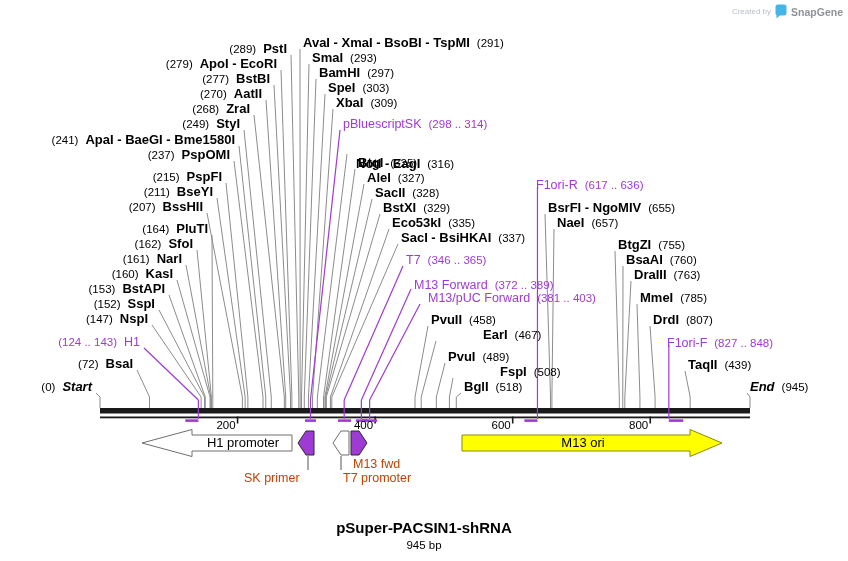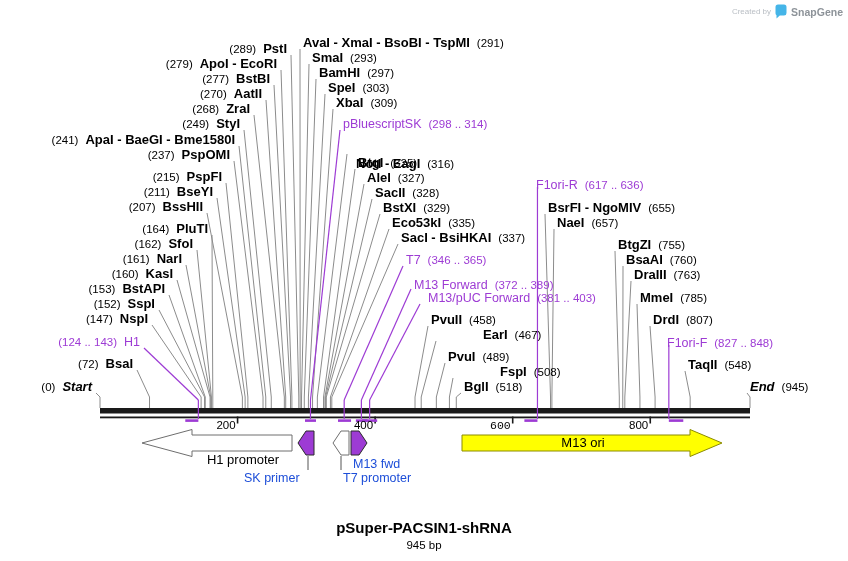--- a/index.html
+++ b/index.html
@@ -8,21 +8,21 @@
   #map-svg{position:absolute;left:0;top:0;}
   .site-label{position:absolute;white-space:nowrap;line-height:13px;color:#000;}
   .site-label span+span{margin-left:7px;}
   .site-label .nm{font-weight:bold;font-size:13px;}
   .site-label .pos{font-size:11.5px;font-weight:normal;}
   .site-label.feature .nm{font-weight:normal;font-size:12.5px;}
   .site-label.feature .nm,.site-label.feature .pos{color:#9d3bd4;}
   .site-label.terminus .nm{font-style:italic;}
   .tick-num{position:absolute;font-size:11.5px;color:#000;white-space:nowrap;}
   .arrow-label{position:absolute;transform:translateX(-50%);font-size:13px;color:#000;white-space:nowrap;}
-  .callout-label{position:absolute;font-size:12.5px;color:#1d4ed8;white-space:nowrap;}
+  .callout-label{position:absolute;font-size:12.5px;color:#c2410c;white-space:nowrap;}
   .title-block{position:absolute;left:0;top:519px;width:848px;text-align:center;}
   .title-block .t1{font-size:15px;font-weight:bold;color:#000;}
   .title-block .t2{font-size:11.5px;color:#000;margin-top:3px;}
   .watermark{position:absolute;top:4px;right:5px;display:flex;align-items:center;gap:4px;}
   .watermark .created{font-size:8px;color:#b9bec4;}
   .watermark .brand{font-size:10.5px;color:#8d9399;font-weight:bold;}
 </style>
 </head>
 <body>
 
@@ -159,21 +159,21 @@
       <polygon points="333,443 341,431 349,431 349,455 341,455" fill="#ffffff" stroke="#6e6e6e" stroke-width="1"></polygon>
       <polygon points="367,443 359,455 351,455 351,431 359,431" fill="#9d3bd4" stroke="#2b2b2b" stroke-width="1"></polygon>
       <polygon points="722,443 690,456.5 690,451 462,451 462,435 690,435 690,429.5" fill="#ffff00" stroke="#8b8b00" stroke-width="1"></polygon>
       <line x1="308" y1="456" x2="308" y2="470" stroke="#555555" stroke-width="1"></line>
       <line x1="341" y1="456" x2="341" y2="470" stroke="#555555" stroke-width="1"></line>
     </svg>
 
   <div id="labels">
       <div class="tick-num" style="right: 612.434px; top: 419px;">200</div>
       <div class="tick-num" style="right: 474.868px; top: 419px;">400</div>
-      <div class="tick-num" style="right: 337.302px; top: 419px; font-family: Liberation Mono, monospace;">600</div>
+      <div class="tick-num" style="right: 337.302px; top: 419px;">600</div>
       <div class="tick-num" style="right: 199.735px; top: 419px;">800</div>
       <div class="site-label" style="top: 41px; right: 561px;"><span class="pos">(289)</span><span class="nm">PstI</span></div>
       <div class="site-label" style="top: 56px; right: 571px;"><span class="pos">(279)</span><span class="nm">ApoI - EcoRI</span></div>
       <div class="site-label" style="top: 71px; right: 578px;"><span class="pos">(277)</span><span class="nm">BstBI</span></div>
       <div class="site-label" style="top: 86px; right: 586px;"><span class="pos">(270)</span><span class="nm">AatII</span></div>
       <div class="site-label" style="top: 101px; right: 598px;"><span class="pos">(268)</span><span class="nm">ZraI</span></div>
       <div class="site-label" style="top: 116px; right: 608px;"><span class="pos">(249)</span><span class="nm">StyI</span></div>
       <div class="site-label" style="top: 132px; right: 613px;"><span class="pos">(241)</span><span class="nm">ApaI - BaeGI - Bme1580I</span></div>
       <div class="site-label" style="top: 147px; right: 618px;"><span class="pos">(237)</span><span class="nm">PspOMI</span></div>
       <div class="site-label" style="top: 169px; right: 626px;"><span class="pos">(215)</span><span class="nm">PspFI</span></div>
@@ -212,23 +212,23 @@
       <div class="site-label" style="top: 379px; left: 464px;"><span class="nm">BglI</span><span class="pos">(518)</span></div>
       <div class="site-label feature" style="top: 177px; left: 536px;"><span class="nm">F1ori-R</span><span class="pos">(617 .. 636)</span></div>
       <div class="site-label" style="top: 200px; left: 548px;"><span class="nm">BsrFI - NgoMIV</span><span class="pos">(655)</span></div>
       <div class="site-label" style="top: 215px; left: 557px;"><span class="nm">NaeI</span><span class="pos">(657)</span></div>
       <div class="site-label" style="top: 237px; left: 618px;"><span class="nm">BtgZI</span><span class="pos">(755)</span></div>
       <div class="site-label" style="top: 252px; left: 626px;"><span class="nm">BsaAI</span><span class="pos">(760)</span></div>
       <div class="site-label" style="top: 267px; left: 634px;"><span class="nm">DraIII</span><span class="pos">(763)</span></div>
       <div class="site-label" style="top: 290px; left: 640px;"><span class="nm">MmeI</span><span class="pos">(785)</span></div>
       <div class="site-label" style="top: 312px; left: 653px;"><span class="nm">DrdI</span><span class="pos">(807)</span></div>
       <div class="site-label feature" style="top: 335px; left: 667px;"><span class="nm">F1ori-F</span><span class="pos">(827 .. 848)</span></div>
-      <div class="site-label" style="top: 357px; left: 688px;"><span class="nm">TaqII</span><span class="pos">(548)</span></div>
+      <div class="site-label" style="top: 357px; left: 688px;"><span class="nm">TaqII</span><span class="pos">(439)</span></div>
       <div class="site-label terminus" style="top: 379px; left: 750px;"><span class="nm">End</span><span class="pos">(945)</span></div>
-      <div class="arrow-label" style="left: 243px; top: 452px;">H1 promoter</div>
+      <div class="arrow-label" style="left: 243px; top: 435px;">H1 promoter</div>
       <div class="arrow-label" style="left: 583px; top: 435px;">M13 ori</div>
       <div class="callout-label" style="left: 353px; top: 457px;">M13 fwd</div>
       <div class="callout-label" style="left: 244px; top: 471px;">SK primer</div>
       <div class="callout-label" style="left: 343px; top: 471px;">T7 promoter</div>
     </div>
 
   <div class="title-block">
     <div class="t1">pSuper-PACSIN1-shRNA</div>
     <div class="t2">945 bp</div>
   </div>

